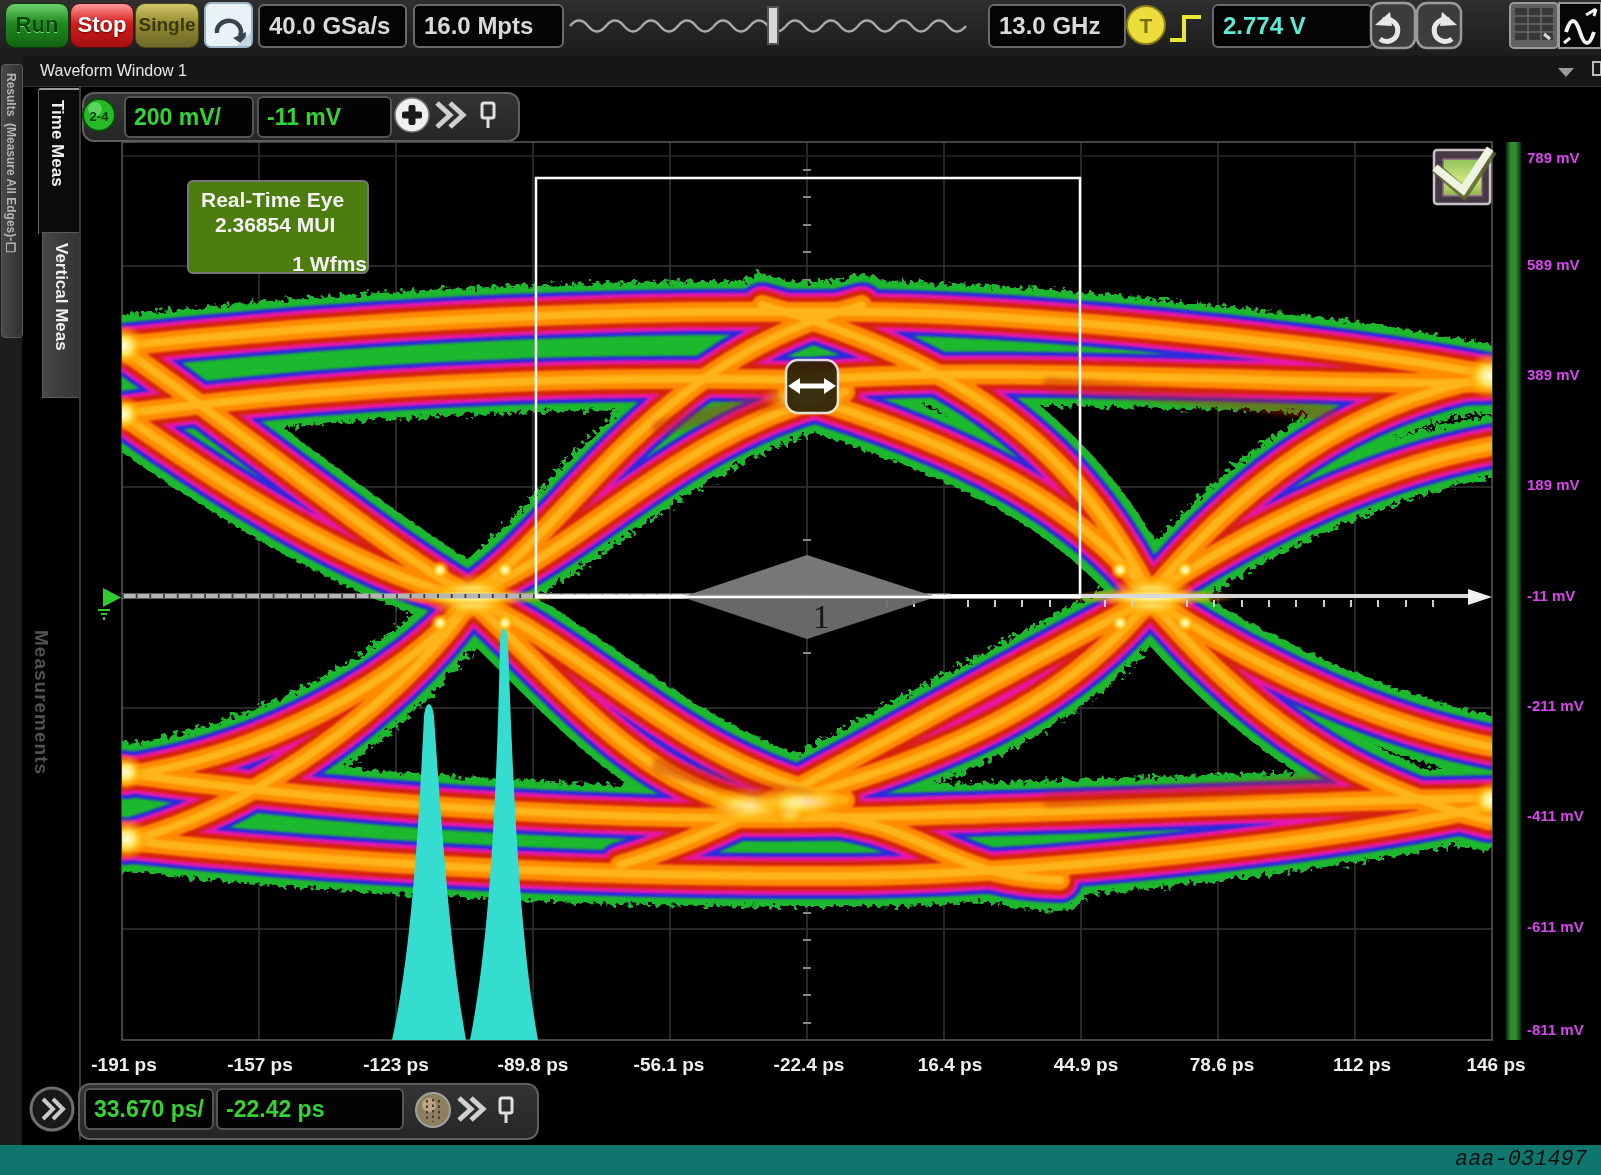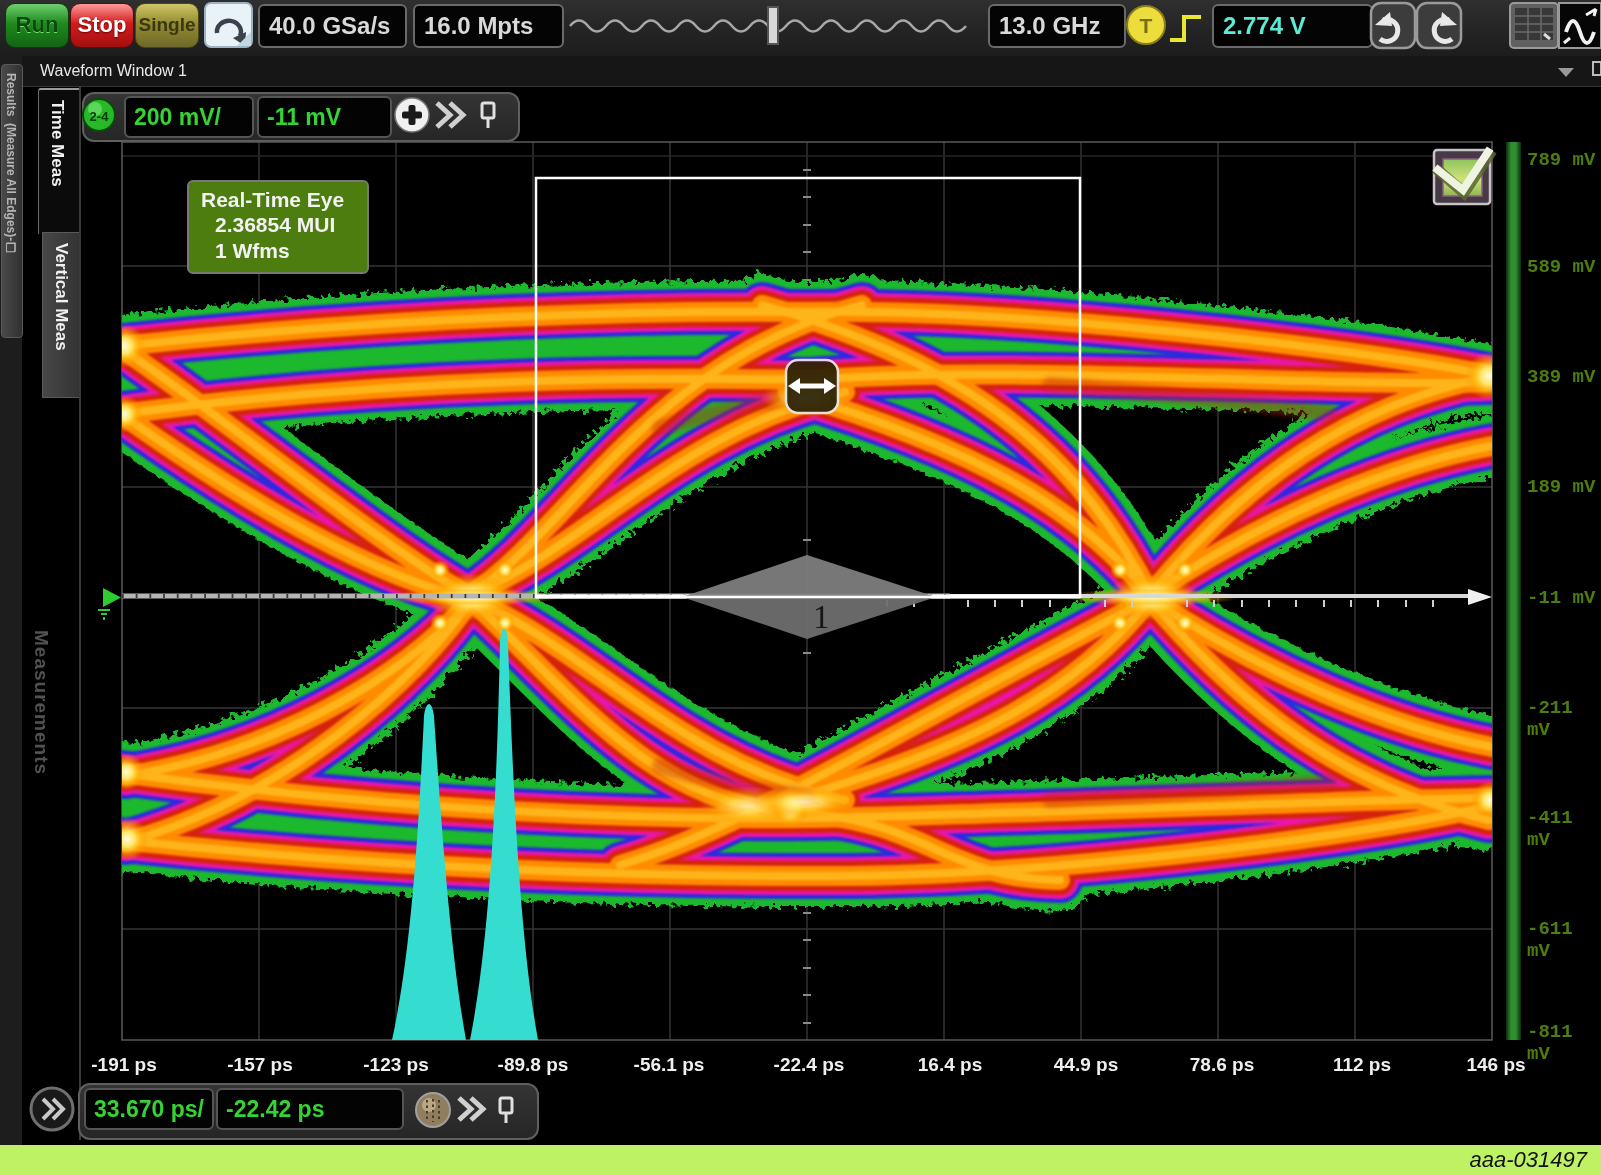--- a/index.html
+++ b/index.html
@@ -35,25 +35,25 @@
            border:1px solid #5a5a5a;}
   #measuretext{left:30px;top:630px;width:40px;height:280px;}
   #measuretext span{position:absolute;writing-mode:vertical-rl;font-size:19px;color:#525252;
       font-weight:bold;white-space:nowrap;letter-spacing:1px;}
   #contentline{left:79px;top:86px;width:2px;height:1054px;background:#3a3a3a;}
   
   .tbar{position:absolute;background:linear-gradient(#343434,#262626);border:2px solid #5f5f5f;border-radius:12px;}
   .greenbox{position:absolute;background:#030303;border:2px solid #555;border-radius:6px;
             color:#35d435;font-size:23px;font-weight:bold;line-height:38px;padding-left:8px;}
   
-  #footer{left:0;top:1145px;width:1601px;height:30px;background:#bef264;}
+  #footer{left:0;top:1145px;width:1601px;height:30px;background:#0f766e;font-family:Liberation Mono, monospace;}
   #footer span{position:absolute;right:14px;top:2px;font-style:italic;font-size:22px;color:#111;}
   
   .xlab{position:absolute;top:1054px;color:#efefef;font-size:19px;font-weight:bold;width:90px;text-align:center;}
-  .ylab{position:absolute;left:1527px;color:#4d7c0f;font-size:19px;font-weight:bold;font-family:Liberation Mono, monospace;}
+  .ylab{position:absolute;left:1527px;color:#d946ef;font-size:15px;font-weight:bold;}
 </style>
 </head>
 <body>
 <div class="abs" id="topbar"></div>
 <div class="abs btn3d" id="btnRun">Run</div>
 <div class="abs btn3d" id="btnStop">Stop</div>
 <div class="abs btn3d" id="btnSingle">Single</div>
 <div class="abs blkbox" style="left:258px;top:4px;width:136px;height:40px;">40.0 GSa/s</div>
 <div class="abs blkbox" style="left:413px;top:4px;width:138px;height:40px;">16.0 Mpts</div>
 <div class="abs blkbox" style="left:988px;top:4px;width:125px;height:40px;">13.0 GHz</div>
@@ -494,14 +494,14 @@
   <path d="M459,1098 l12,11 l-12,11 M471,1098 l12,11 l-12,11" fill="none" stroke="#d0d0d0" stroke-width="5"></path>
   <rect x="500" y="1098" width="12" height="15" rx="2" fill="none" stroke="#e0e0e0" stroke-width="3"></rect>
   <line x1="506" y1="1113" x2="506" y2="1123" stroke="#e0e0e0" stroke-width="3"></line>
 </g>
 </svg>
 
 <div class="abs" style="left:187px;top:180px;width:178px;height:90px;background:#4d7c0f;
      border:2px solid #787878;border-radius:6px;color:#f2f2f2;font-weight:bold;font-size:21px;">
   <div style="margin:6px 0 0 12px;">Real-Time Eye</div>
   <div style="margin:1px 0 0 26px;">2.36854 MUI</div>
-  <div style="margin:2px 0 0 26px;">1 Wfms</div>
+  <div style="margin:15px 0 0 26px;text-align:right;">1 Wfms</div>
 </div>
 
 </body></html>

